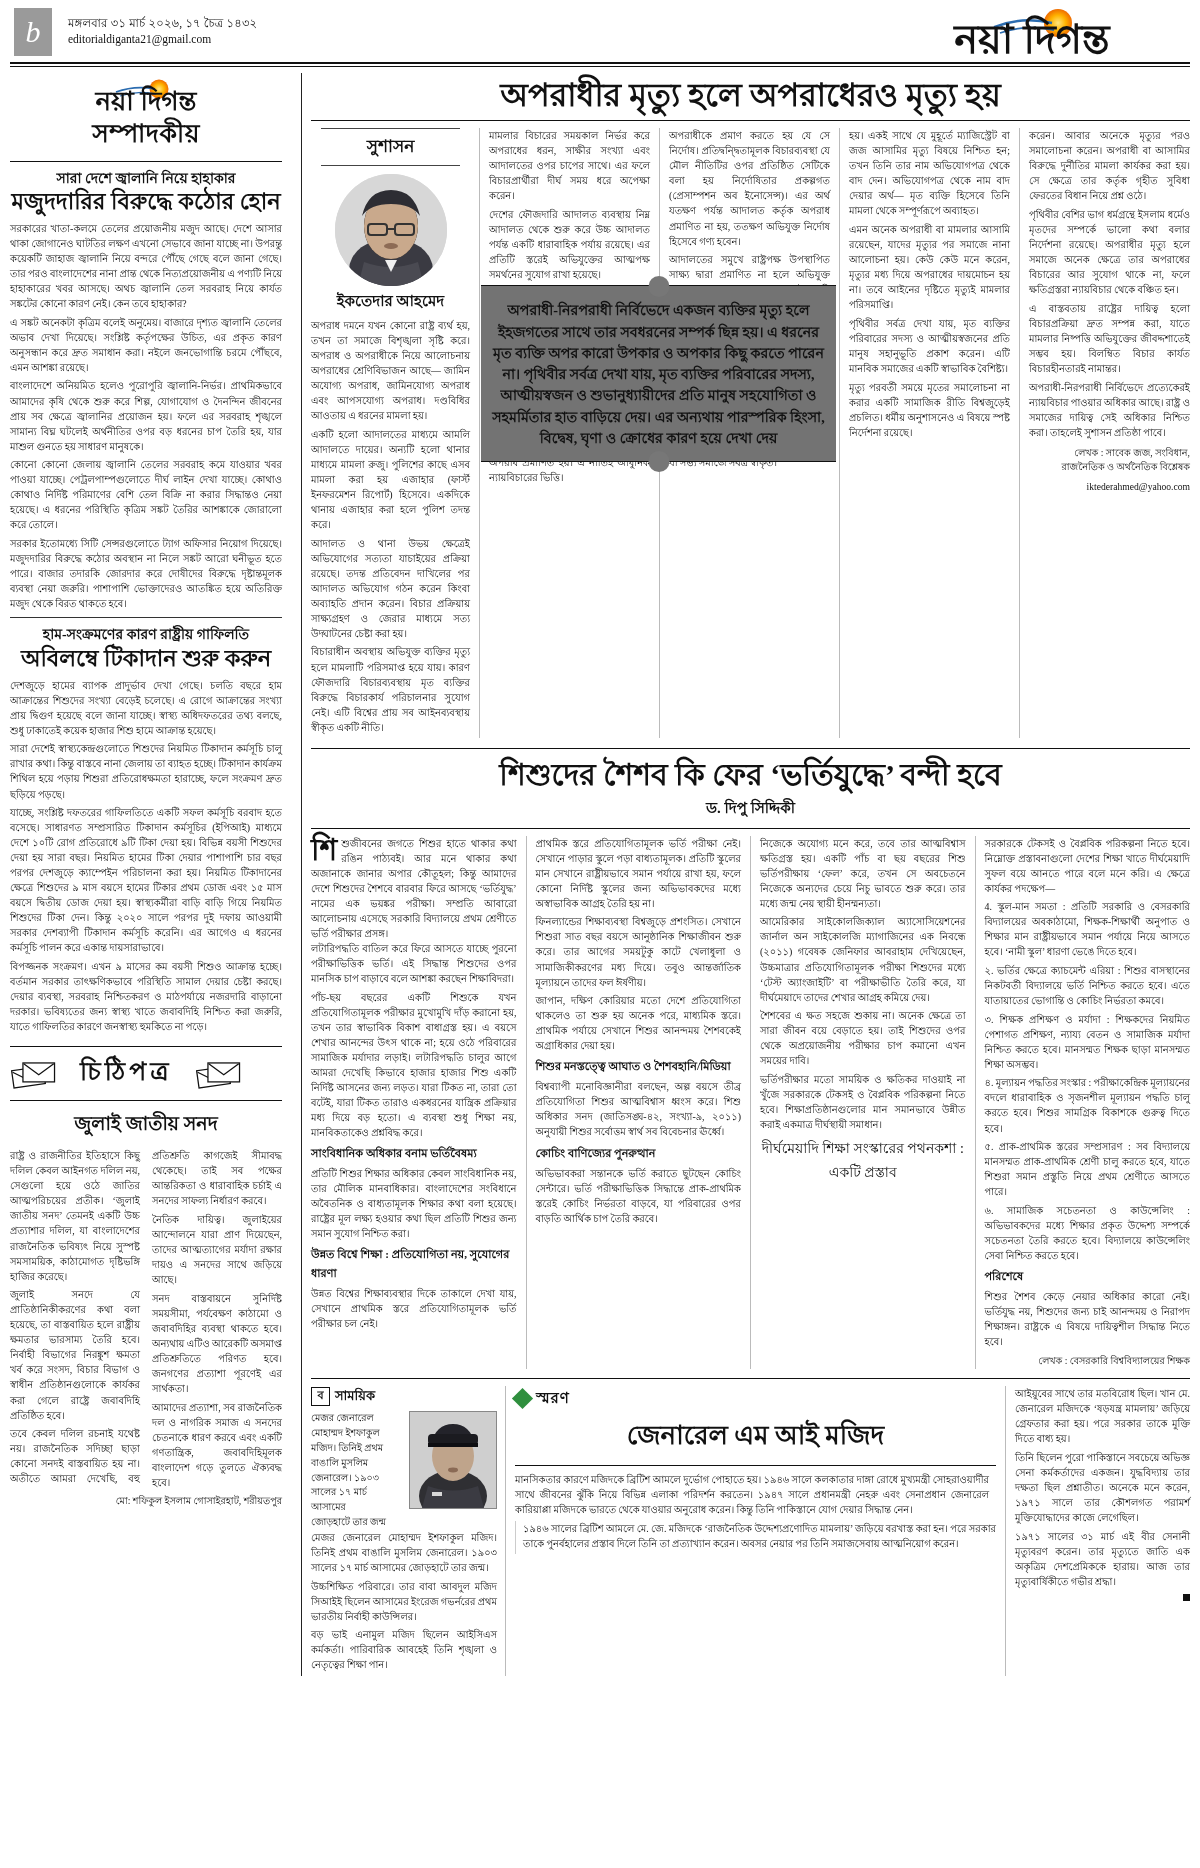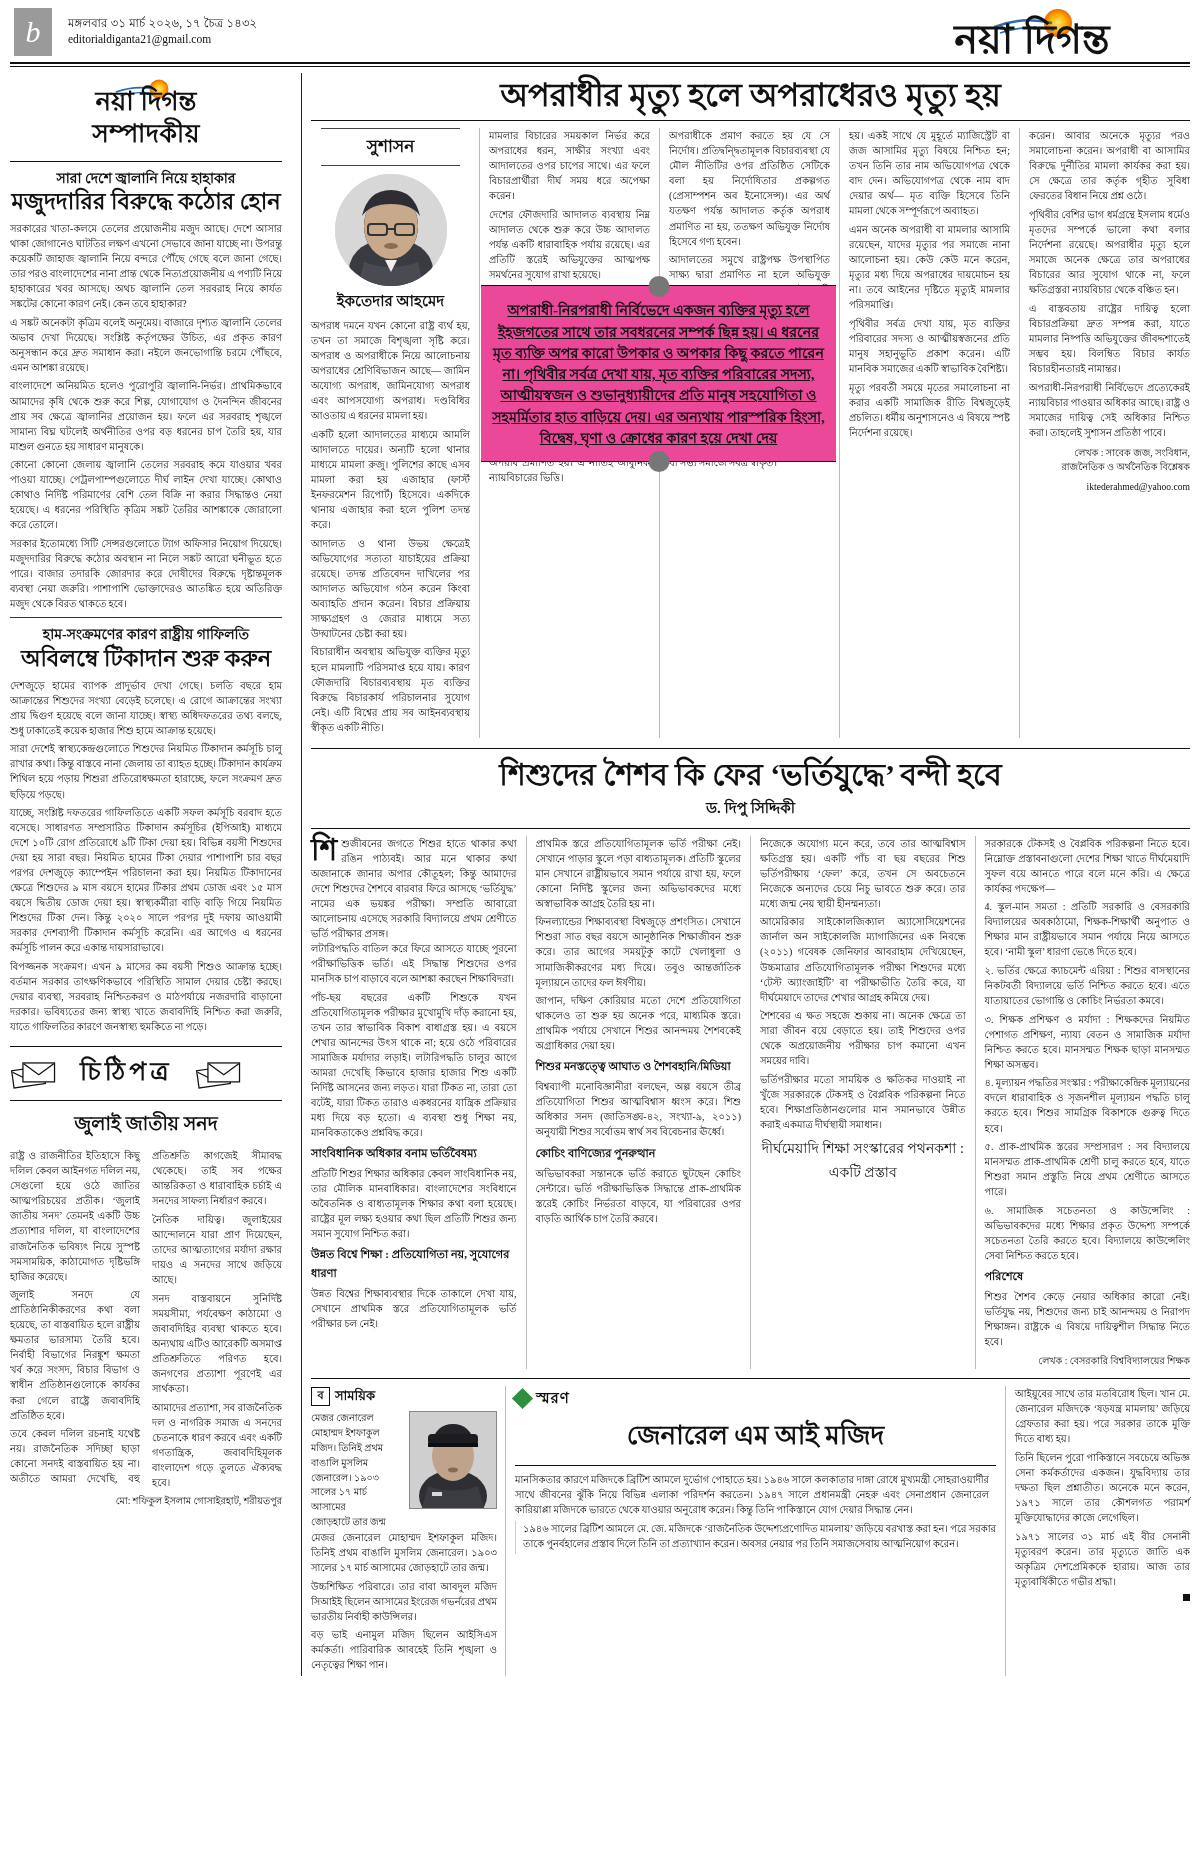--- a/index.html
+++ b/index.html
@@ -337,21 +337,21 @@
                 <p>পৃথিবীর বেশির ভাগ ধর্মগ্রন্থে ইসলাম ধর্মেও মৃতদের সম্পর্কে ভালো কথা বলার নির্দেশনা রয়েছে। অপরাধীর মৃত্যু হলে সমাজে অনেক ক্ষেত্রে তার অপরাধের বিচারের আর সুযোগ থাকে না, ফলে ক্ষতিগ্রস্তরা ন্যায়বিচার থেকে বঞ্চিত হন।</p>
                 <p>এ বাস্তবতায় রাষ্ট্রের দায়িত্ব হলো বিচারপ্রক্রিয়া দ্রুত সম্পন্ন করা, যাতে মামলার নিষ্পত্তি অভিযুক্তের জীবদ্দশাতেই সম্ভব হয়। বিলম্বিত বিচার কার্যত বিচারহীনতারই নামান্তর।</p>
                 <p>অপরাধী-নিরপরাধী নির্বিভেদে প্রত্যেকেরই ন্যায়বিচার পাওয়ার অধিকার আছে। রাষ্ট্র ও সমাজের দায়িত্ব সেই অধিকার নিশ্চিত করা। তাহলেই সুশাসন প্রতিষ্ঠা পাবে।</p>
               </div>
             <div class="author-note">লেখক : সাবেক জজ, সংবিধান, রাজনৈতিক ও অর্থনৈতিক বিশ্লেষক</div>
             <div class="email-sig">iktederahmed@yahoo.com</div>
           </div>
         </div>
 
         <div style="position:relative;margin:0;">
-          <div class="pq" style="position:absolute;left:170px;width:343px;top:-460px;background:#ec4899;text-decoration:underline;">
+          <div class="pq" style="position:absolute;left:170px;width:343px;top:-460px;background:#737373;">
             <span class="dot top"></span>
             <p>অপরাধী-নিরপরাধী নির্বিভেদে একজন ব্যক্তির মৃত্যু হলে ইহজগতের সাথে তার সবধরনের সম্পর্ক ছিন্ন হয়। এ ধরনের মৃত ব্যক্তি অপর কারো উপকার ও অপকার কিছু করতে পারেন না। পৃথিবীর সর্বত্র দেখা যায়, মৃত ব্যক্তির পরিবারের সদস্য, আত্মীয়স্বজন ও শুভানুধ্যায়ীদের প্রতি মানুষ সহযোগিতা ও সহমর্মিতার হাত বাড়িয়ে দেয়। এর অন্যথায় পারস্পরিক হিংসা, বিদ্বেষ, ঘৃণা ও ক্রোধের কারণ হয়ে দেখা দেয়</p>
             <span class="dot bot"></span>
           </div>
         </div>
       </div>
 
       <div class="a2-wrap">
         <div class="a2-head">শিশুদের শৈশব কি ফের ‘ভর্তিযুদ্ধে’ বন্দী হবে</div>
         <div class="a2-by">ড. দিপু সিদ্দিকী</div>

